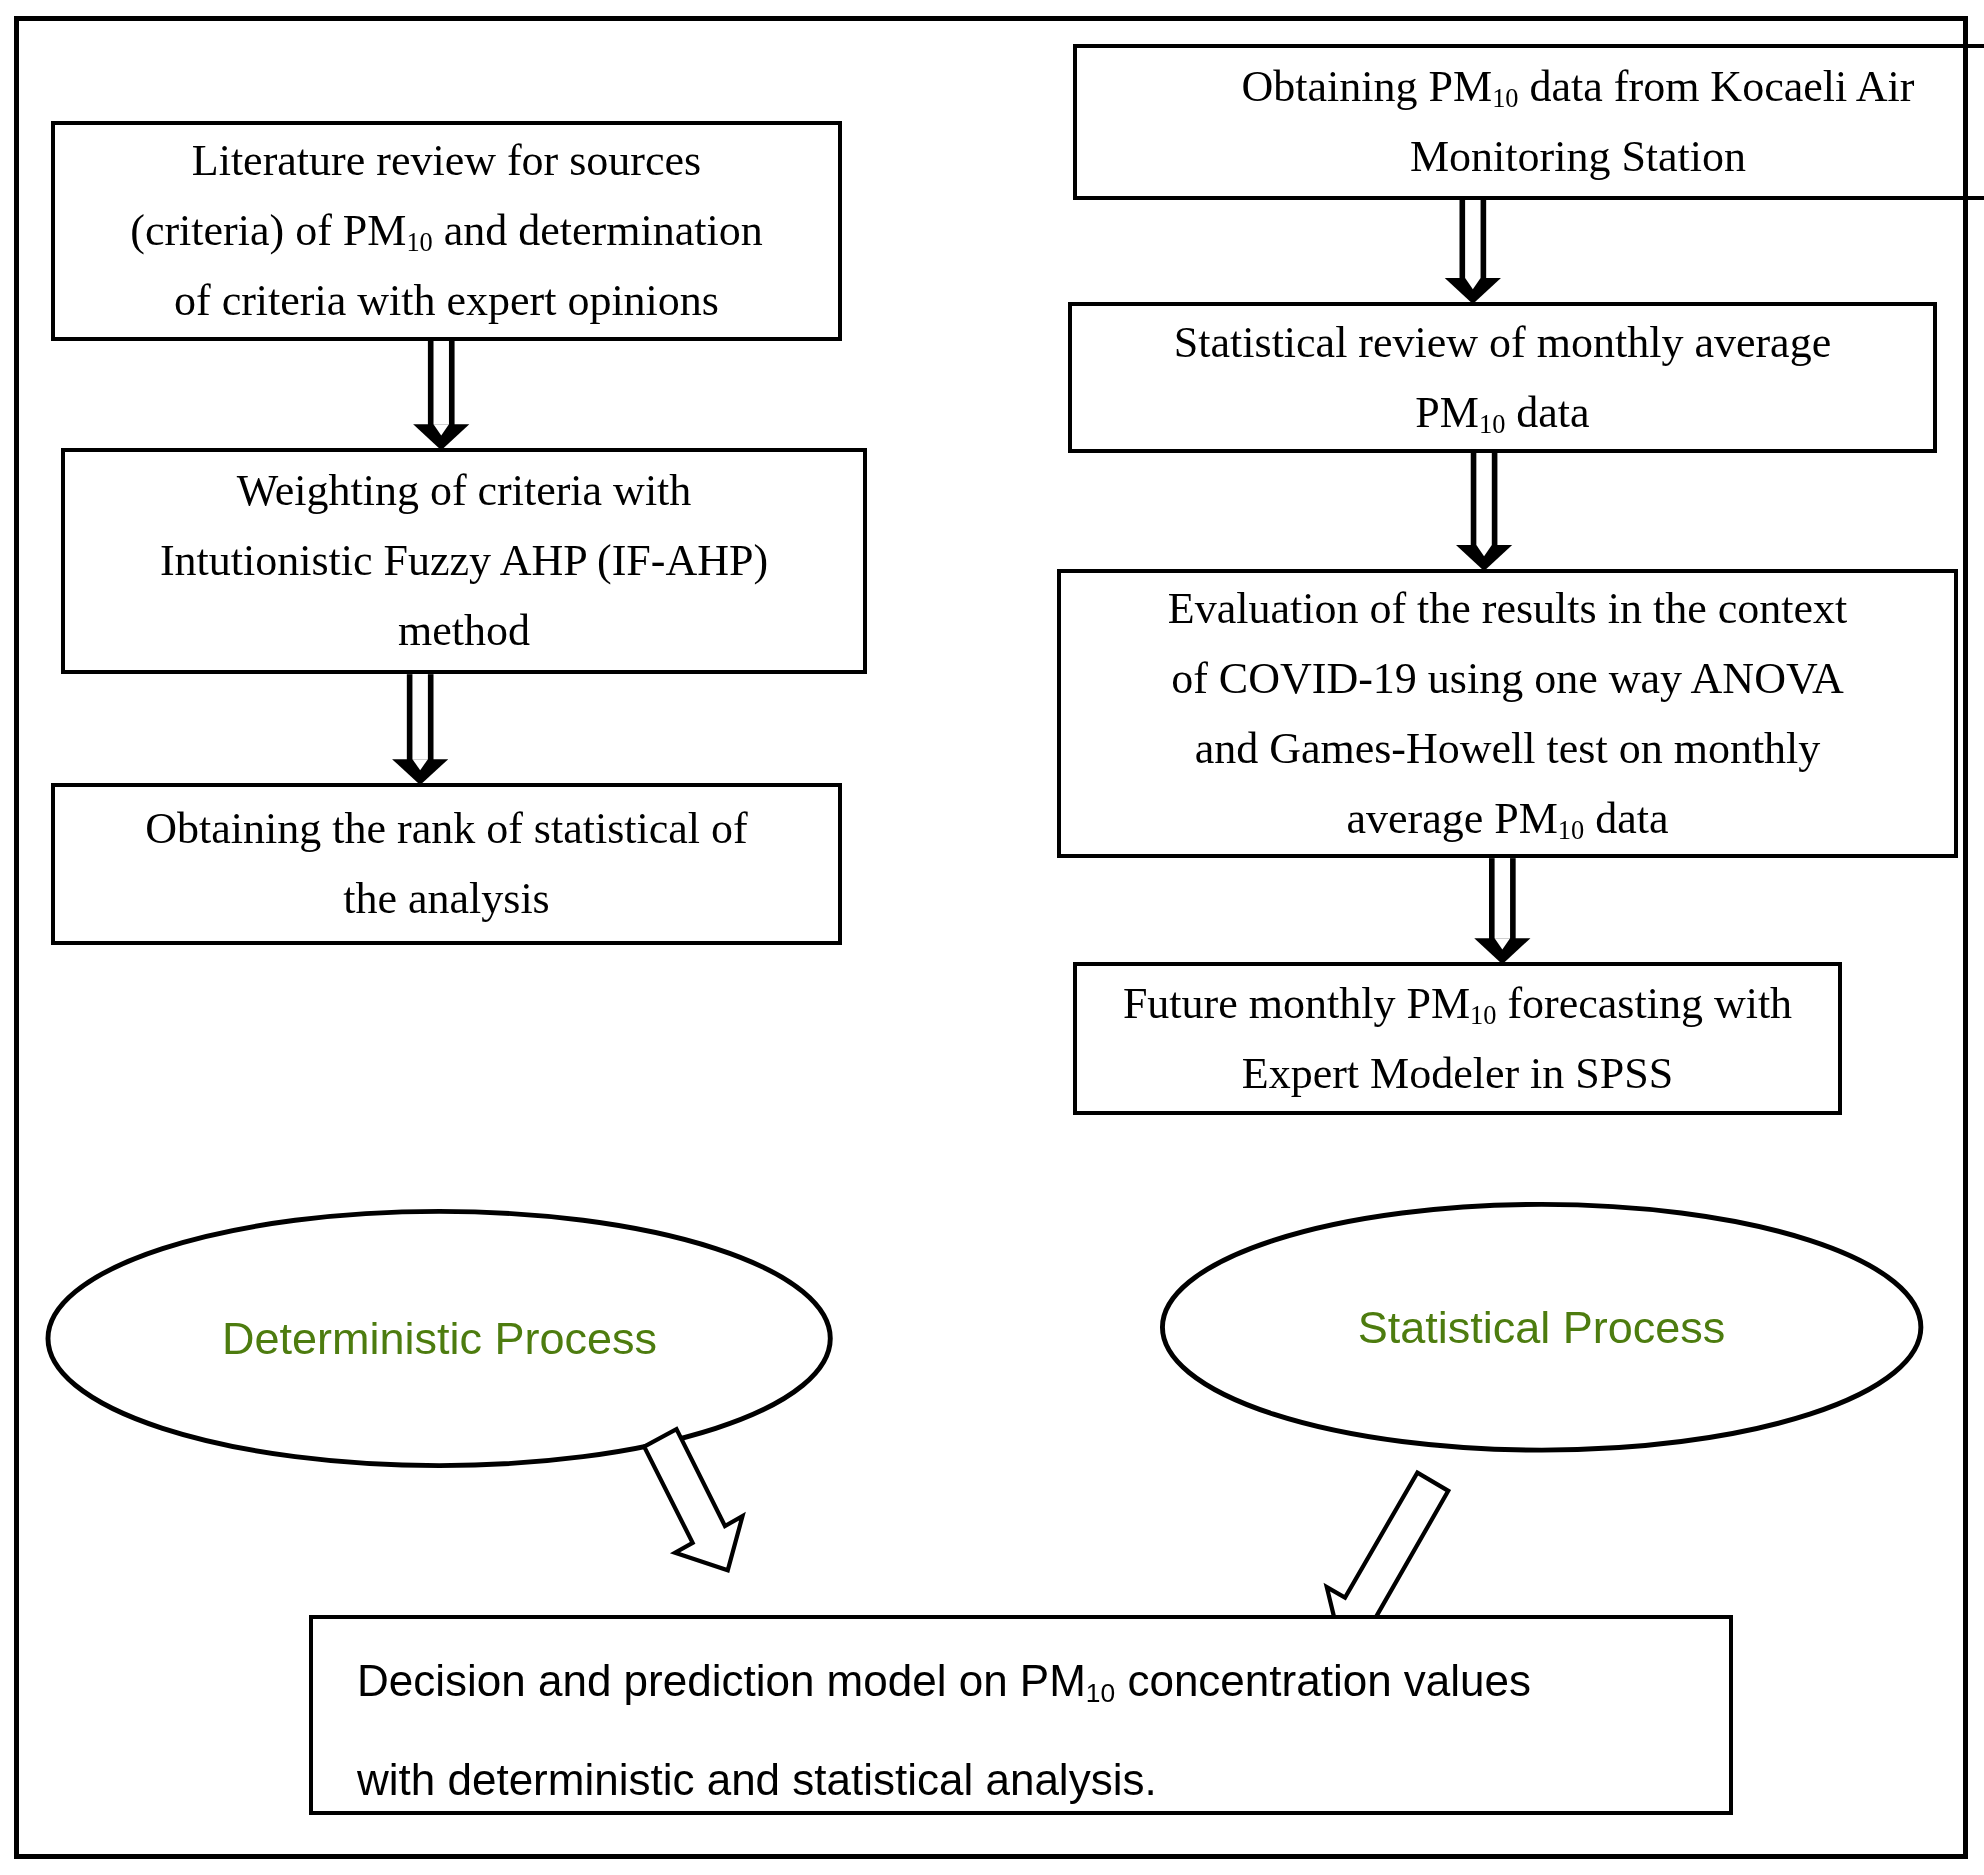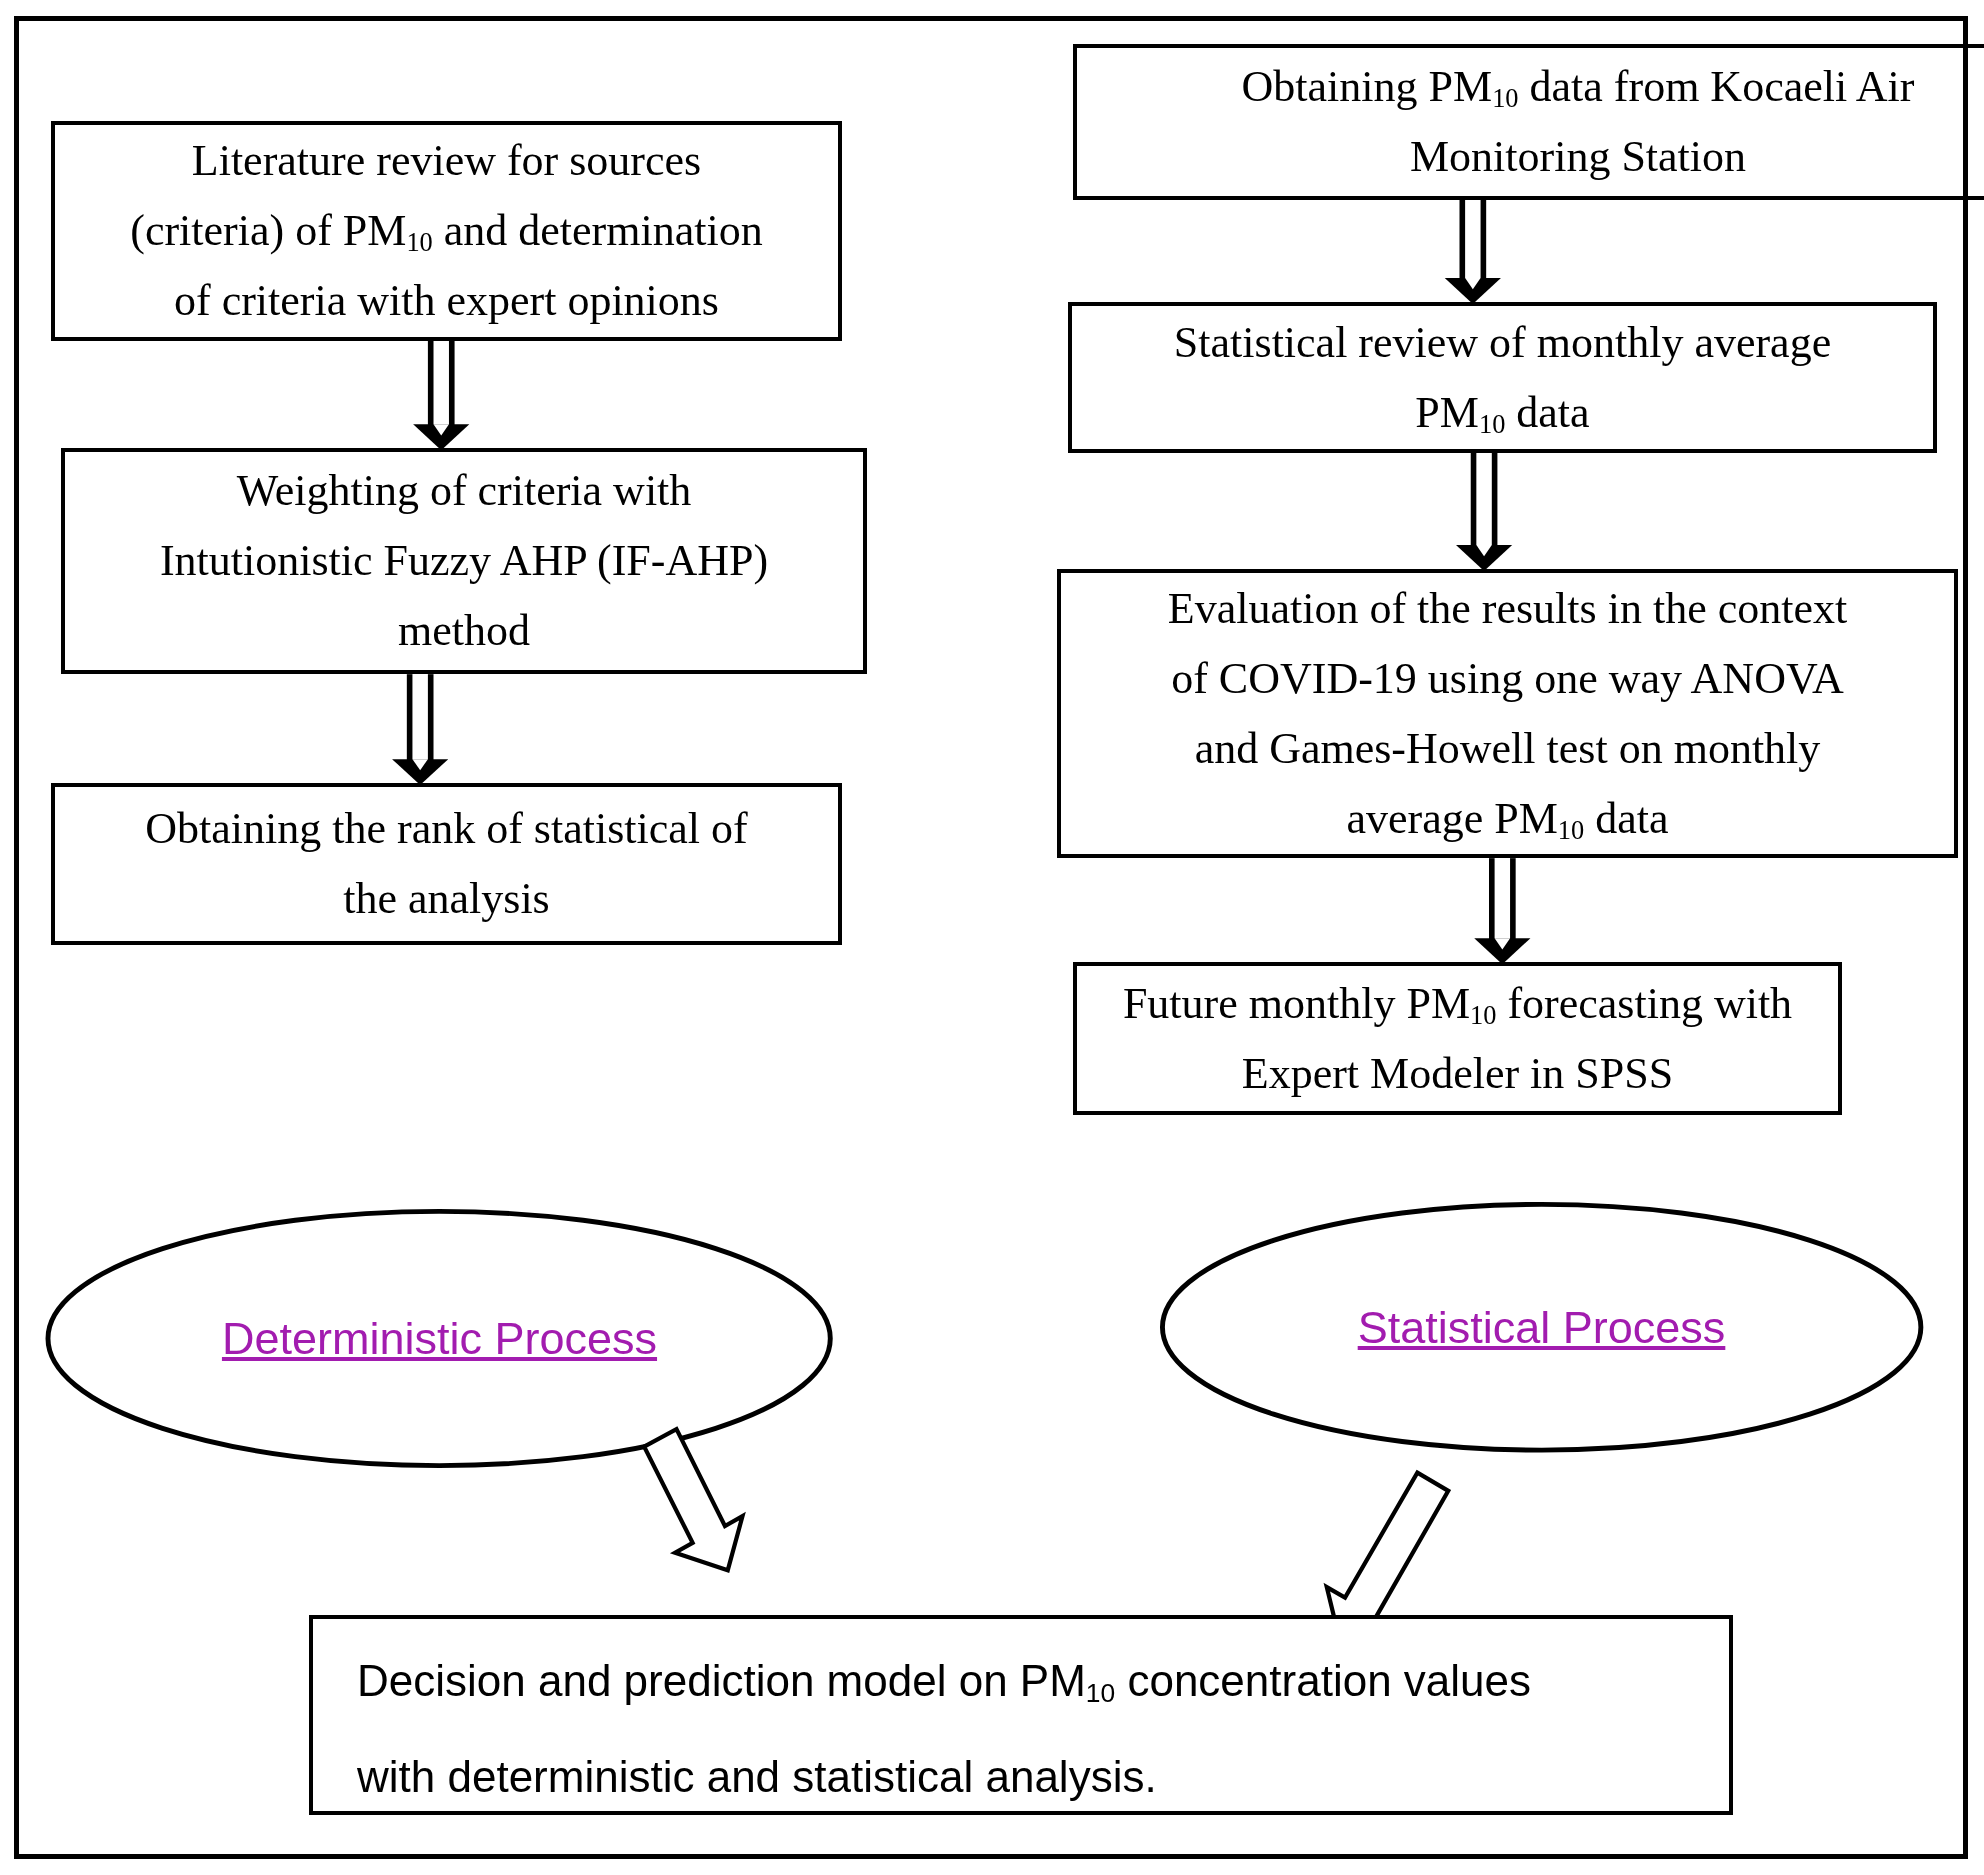--- a/index.html
+++ b/index.html
@@ -22,27 +22,28 @@
   #box-l1 { left:51px;   top:121px;  width:791px; height:220px; }
   #box-l2 { left:61px;   top:448px;  width:806px; height:226px; }
   #box-l3 { left:51px;   top:783px; width:791px; height:162px; }
   #box-r1 { left:1073px; top:44px;   width:1010px; height:156px; }
   #box-r2 { left:1068px; top:302px;  width:869px; height:151px; }
   #box-r3 { left:1057px; top:569px;  width:901px; height:289px; }
   #box-r4 { left:1073px; top:962px; width:769px; height:153px; }
   #box-bottom {
     left:309px; top:1615px; width:1424px; height:200px;
     font-family:"Liberation Sans", sans-serif; font-size:44px;
-    justify-content:space-between; align-items:flex-start;
+    justify-content:flex-start; align-items:flex-start;
     padding:28px 0 0 44px;
+    gap:31px;
   }
   #box-bottom .line { line-height:68px; text-align:left; }
   .ellipse-label {
     position:absolute; display:flex; align-items:center; justify-content:center;
-    font-family:"Liberation Sans", sans-serif; font-size:45px; color:#a21caf;text-decoration:underline;
+    font-family:"Liberation Sans", sans-serif; font-size:45px; color:#4d7c0f;
   }
   #ellipse-label-left  { left:46px;   top:1212px; width:787px; height:254px; }
   #ellipse-label-right { left:1162px; top:1205px; width:759px; height:246px; }
 </style>
 </head>
 <body>
 
 <div id="canvas">
 
   <svg id="arrow-layer" viewBox="0 0 2826 2670" xmlns="http://www.w3.org/2000/svg">

